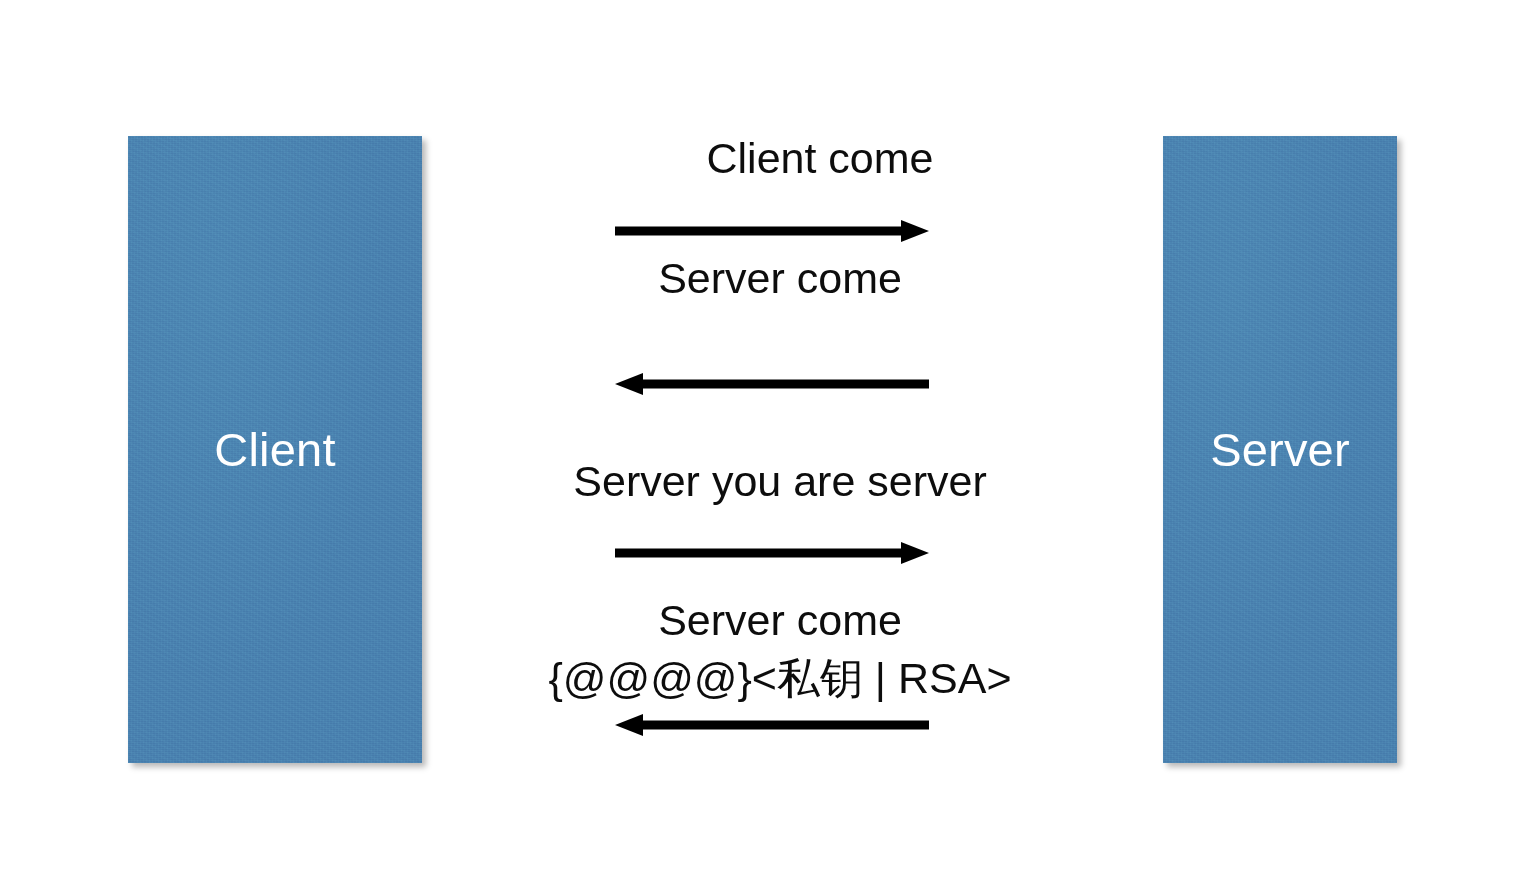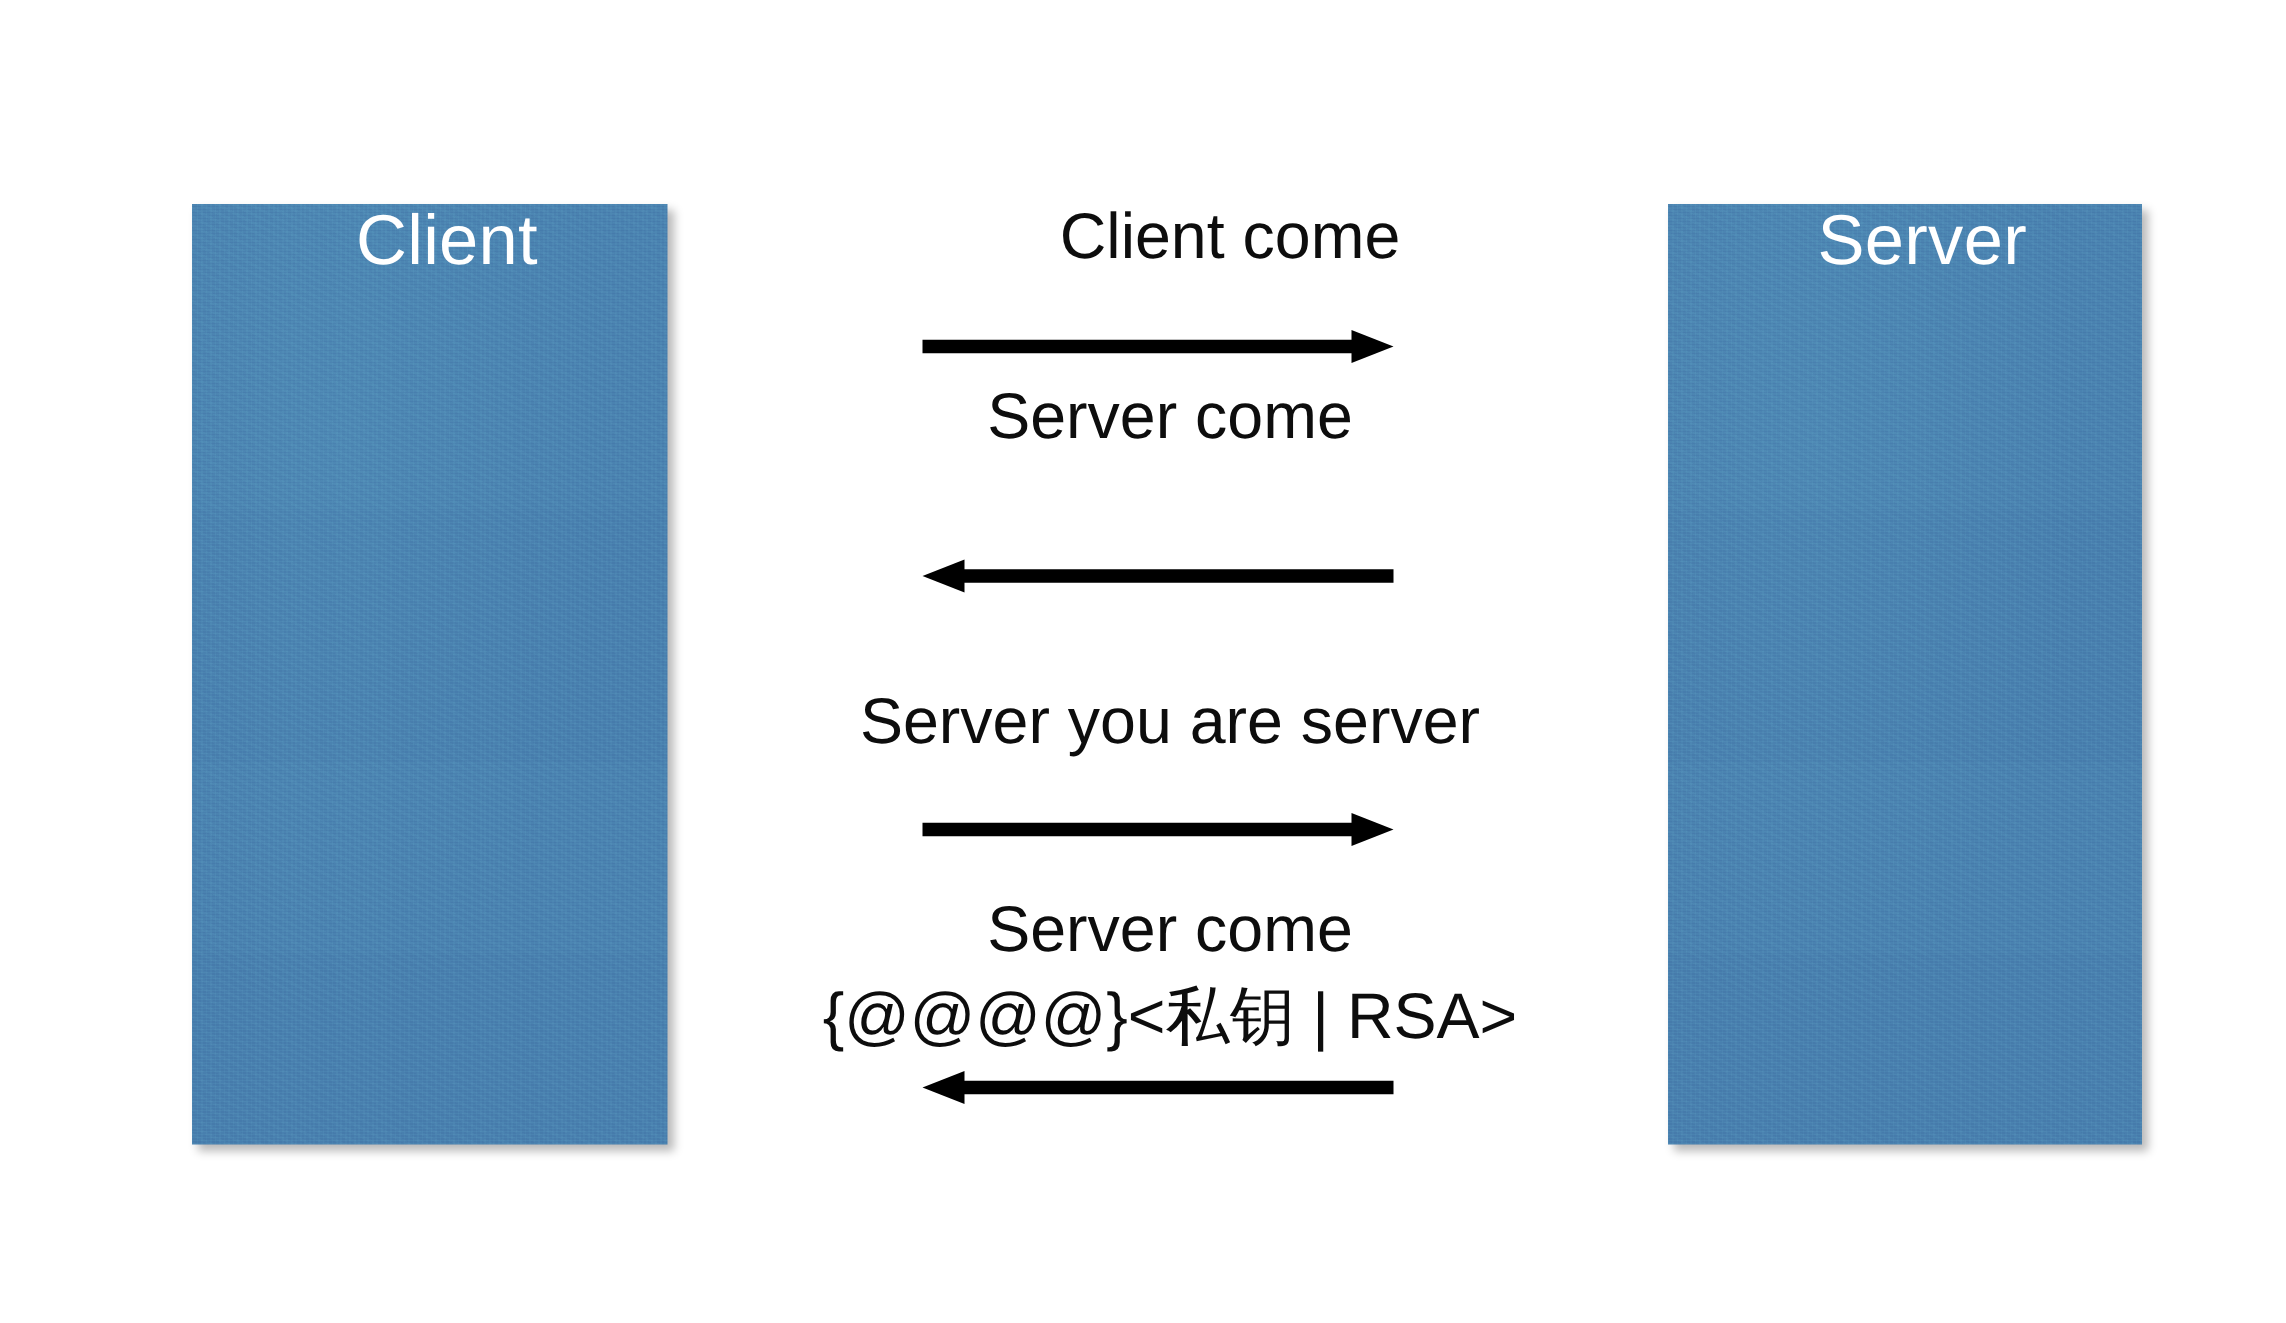--- a/index.html
+++ b/index.html
@@ -19,38 +19,38 @@
   }
 
   
   .actor-box {
     position: absolute;
     top: 136px;
     height: 627px;
     background-color: #4a82b0;
     box-shadow: 4px 4px 6px rgba(0,0,0,0.28);
     display: flex;
+    align-items: center;
     justify-content: center;
-    padding-left: 23px;
   }
   
   .actor-box::before {
     content: "";
     position: absolute;
     inset: 0;
     pointer-events: none;
     background-image:
       repeating-linear-gradient(0deg,   rgba(255,255,255,0.030) 0px, rgba(255,255,255,0.030) 1px, rgba(0,0,0,0.022) 1px, rgba(0,0,0,0.022) 2px),
       repeating-linear-gradient(90deg,  rgba(255,255,255,0.025) 0px, rgba(255,255,255,0.025) 1px, rgba(0,0,0,0.018) 1px, rgba(0,0,0,0.018) 3px),
       repeating-linear-gradient(27deg,  rgba(255,255,255,0.020) 0px, rgba(255,255,255,0.020) 2px, rgba(0,0,0,0.014) 2px, rgba(0,0,0,0.014) 5px),
       radial-gradient(ellipse at 30% 25%, rgba(255,255,255,0.05), rgba(0,0,0,0.00) 60%);
     mix-blend-mode: overlay;
   }
   #box-client { left: 128px; width: 294px; }
-  #box-server { left: 1112px; width: 293px; }
+  #box-server { left: 1163px; width: 234px; }
 
   .actor-label {
     position: relative;
     z-index: 2;
     color: #ffffff;
     font-size: 47px;
     line-height: 1;
     font-weight: 400;
     letter-spacing: 0.2px;
     white-space: nowrap;

